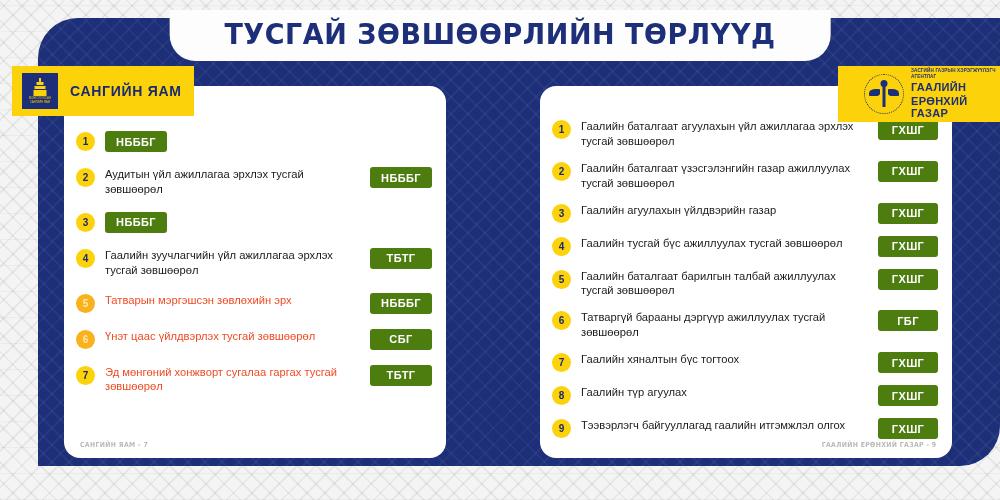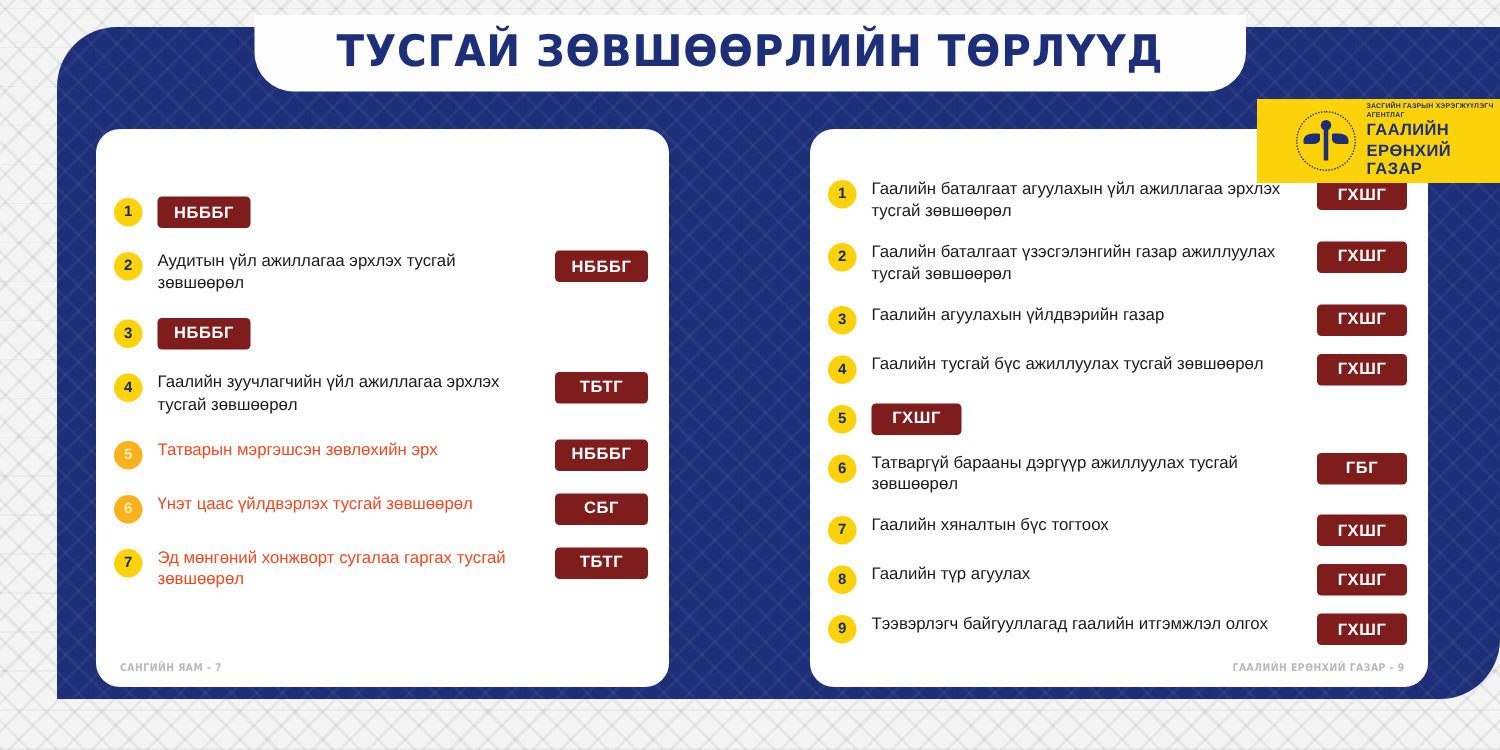--- a/index.html
+++ b/index.html
@@ -202,21 +202,21 @@
     font-size: 11.2px;
     line-height: 1.33;
     color: #1a1a1a;
     padding-top: 1px;
   }
   .row-text.alt { color: #f04a23; }
 
   .badge {
     flex: 0 0 auto;
     width: 62px; height: 21px;
-    background: #7f1d1d;
+    background: #4d7c0f;
     color: #ffffff;
     border-radius: 3px;
     font-size: 11px; font-weight: 700;
     letter-spacing: 0.4px;
     display: flex; align-items: center; justify-content: center;
     margin-top: 1px;
   }
   .card-right .badge { width: 60px; }
 
   
@@ -237,20 +237,32 @@
 <body>
 
 <div id="page">
 
   <div class="navy-slab"></div>
 
   <div class="title-wrap">
     <div class="title-text">ТУСГАЙ ЗӨВШӨӨРЛИЙН ТӨРЛҮҮД</div>
   </div>
 
+  <div class="yellow-tab tab-left">
+    <div class="logo-sq">
+      <div class="logo-mark">
+        <i class="lm1"></i>
+          <i class="lm2"></i>
+          <i class="lm3"></i>
+          <i class="lm4"></i>
+      </div>
+      <div class="logo-sq-txt">МОНГОЛ УЛСЫН САНГИЙН ЯАМ</div>
+    </div>
+    <div class="tab-left-label">САНГИЙН ЯАМ</div>
+  </div>
 
   <div class="yellow-tab tab-right">
     <div class="emblem">
       <span class="wing-l"></span>
       <span class="wing-r"></span>
       <span class="staff"></span>
       <span class="head"></span>
     </div>
     <div class="tab-right-txt">
       <div class="trt-small">ЗАСГИЙН ГАЗРЫН ХЭРЭГЖҮҮЛЭГЧ АГЕНТЛАГ</div>
@@ -315,20 +327,21 @@
           <div class="row-text">Гаалийн агуулахын үйлдвэрийн газар</div>
           <div class="badge">ГХШГ</div>
         </div>
         <div class="row">
           <div class="num">4</div>
           <div class="row-text">Гаалийн тусгай бүс ажиллуулах тусгай зөвшөөрөл</div>
           <div class="badge">ГХШГ</div>
         </div>
         <div class="row">
           <div class="num">5</div>
+          <div class="row-text">Гаалийн баталгаат барилгын талбай ажиллуулах тусгай зөвшөөрөл</div>
           <div class="badge">ГХШГ</div>
         </div>
         <div class="row">
           <div class="num">6</div>
           <div class="row-text">Татваргүй барааны дэргүүр ажиллуулах тусгай зөвшөөрөл</div>
           <div class="badge">ГБГ</div>
         </div>
         <div class="row">
           <div class="num">7</div>
           <div class="row-text">Гаалийн хяналтын бүс тогтоох</div>

